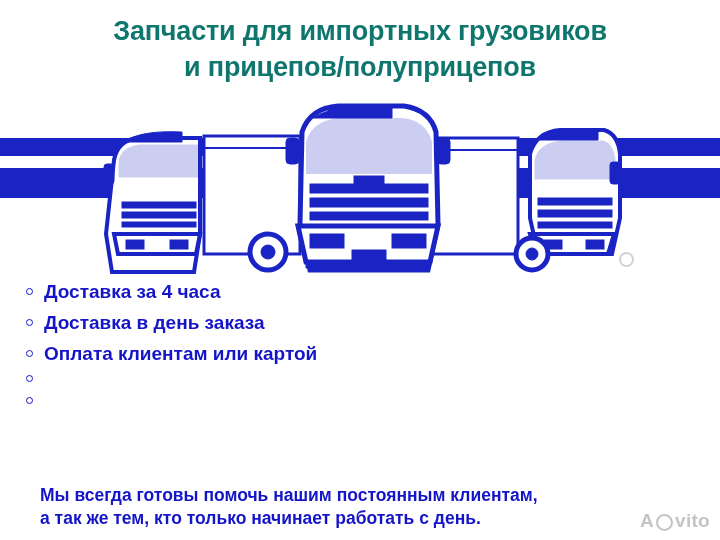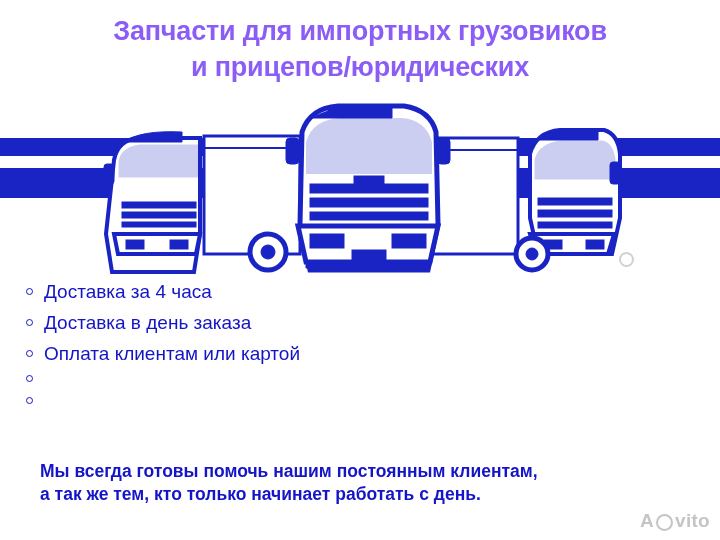--- a/index.html
+++ b/index.html
@@ -21,21 +21,21 @@
     overflow: hidden;
   }
 
   
   .headline {
     position: absolute;
     top: 14px;
     left: 0;
     width: 720px;
     text-align: center;
-    color: #8b5cf6;
+    color: #0f766e;
     font-weight: bold;
     font-size: 27px;
     line-height: 1.32;
     letter-spacing: -0.2px;
     padding: 0 16px;
     box-sizing: border-box;
   }
 
   
   .band {
@@ -93,30 +93,30 @@
   .bullet-mark span {
     display: inline-block;
     width: 7px;
     height: 7px;
     border: 1.6px solid #1414c8;
     border-radius: 50%;
     box-sizing: border-box;
   }
   .bullet-text {
     color: #1414c8;
-    font-weight: normal;
+    font-weight: bold;
     font-size: 19px;
     line-height: 1.15;
     white-space: nowrap;
   }
 
   
   .footer {
     position: absolute;
-    top: 460px;
+    top: 484px;
     left: 40px;
     width: 660px;
     color: #1414c8;
     font-weight: bold;
     font-size: 17.5px;
     line-height: 1.33;
   }
   .footer-line { white-space: nowrap; }
 
   
@@ -151,21 +151,21 @@
     border-radius: 50%;
   }
 </style>
 </head>
 <body>
 
 <div class="poster">
 
   <div class="headline">
     <div>Запчасти для импортных грузовиков</div>
-    <div>и прицепов/юридических</div>
+    <div>и прицепов/полуприцепов</div>
   </div>
 
   <div class="band band-top"></div>
   <div class="band band-mid"></div>
   <div class="band band-bot"></div>
 
   <div class="trucks">
     <svg width="528" height="176" viewBox="0 0 528 176" xmlns="http://www.w3.org/2000/svg" aria-hidden="true">
       <g fill="#1a24c4" stroke="#1a24c4">
 

